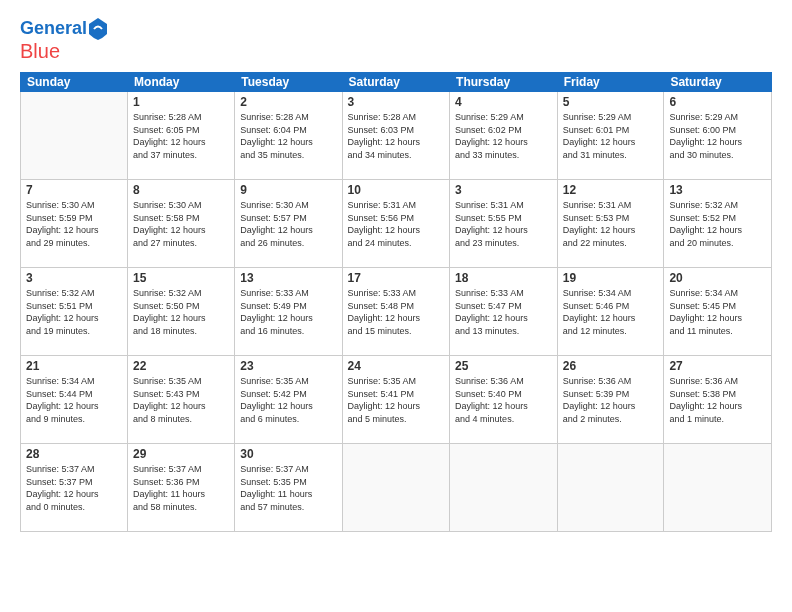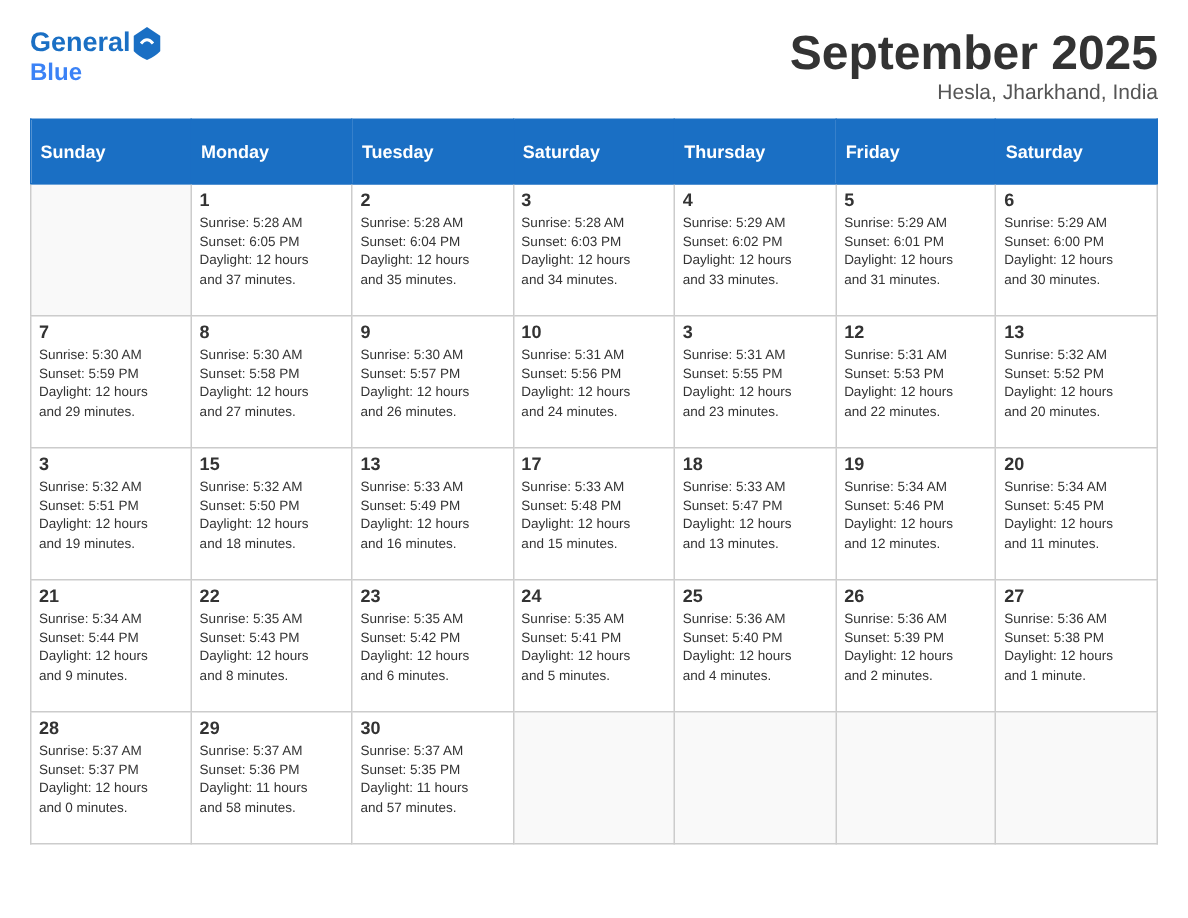--- a/index.html
+++ b/index.html
@@ -57,21 +57,21 @@
     .calendar {
       width: 100%;
       border-collapse: collapse;
       flex: 1;
     }
     .calendar thead tr th {
       background: #1a6fc4;
       color: #fff;
       font-size: 12px;
       font-weight: bold;
-      padding: 14px 6px;
+      padding: 2px 6px;
       border: 1px solid #1a6fc4;
       text-align: left;
     }
     .calendar tbody tr td {
       border: 1px solid #ccc;
       vertical-align: top;
       padding: 3px 5px;
       font-size: 9.5px;
       color: #333;
       width: 110px;
@@ -101,26 +101,22 @@
       <div>
         <div style="display:flex;align-items:center;">
           <span class="logo-text">
             <span>General</span>
           </span>
           <svg class="logo-icon" viewBox="0 0 18 22" fill="none">
             <path d="M9 0 L18 6 L18 16 Q14 20 9 22 Q4 20 0 16 L0 6 Z" fill="#1a6fc4"></path>
             <path d="M5 11 Q9 6 13 11" stroke="white" stroke-width="2" fill="none"></path>
           </svg>
         </div>
-        <div class="logo-text" style="color:#3b82f6;font-size:16px;font-weight:bold;">Blue</div>
+        <div class="logo-text" style="color:#ef4444;font-size:20px;font-weight:normal;">Blue</div>
       </div>
-    </div>
-    <div class="title-block">
-      <div class="month-title">September 2025</div>
-      <div class="location">Hesla, Jharkhand, India</div>
     </div>
   </div>
 
   <table class="calendar">
     <thead>
       <tr id="weekday-header">
           <th>Sunday</th>
           <th>Monday</th>
           <th>Tuesday</th>
           <th>Saturday</th>

